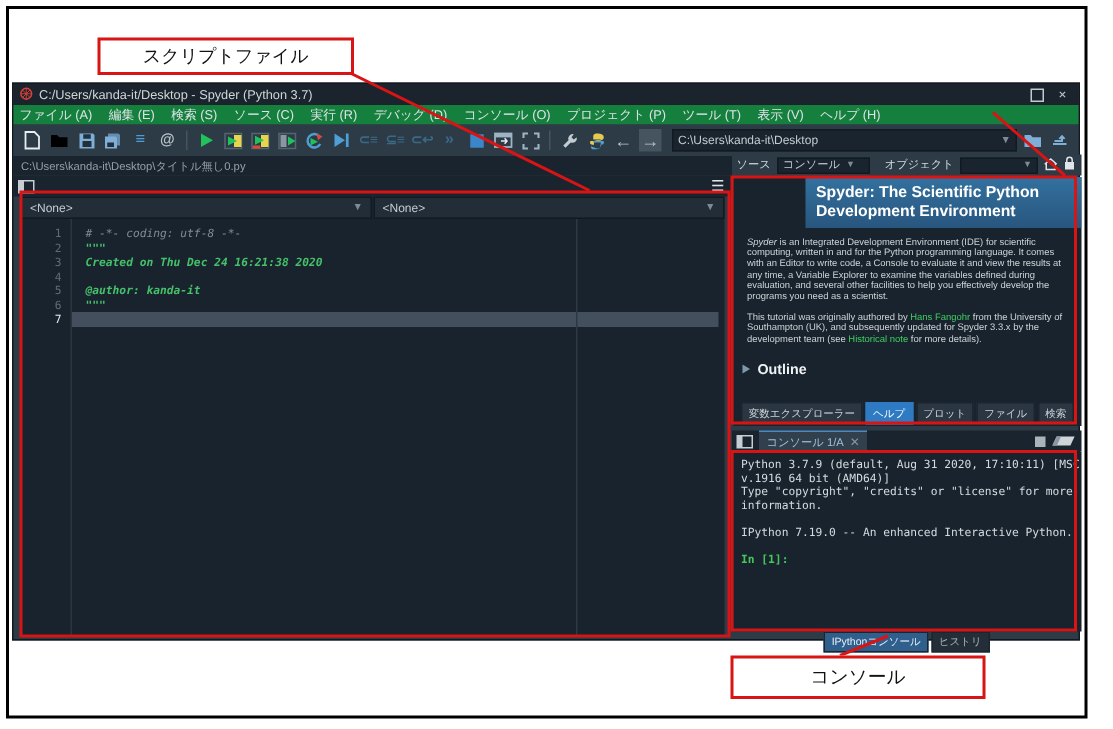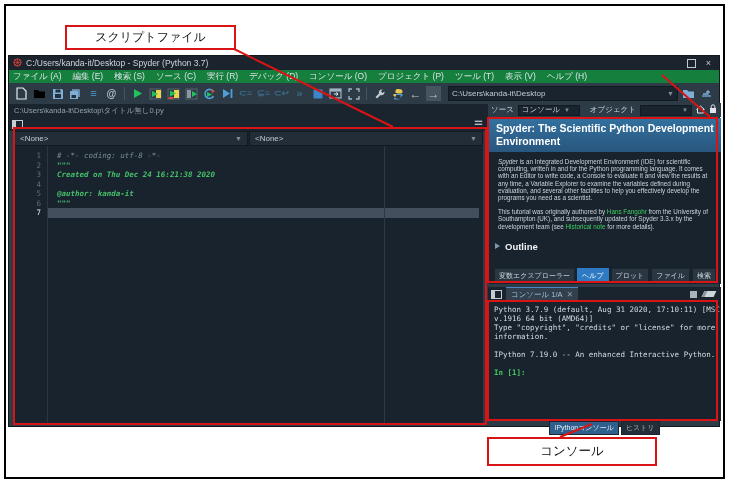--- a/index.html
+++ b/index.html
@@ -47,21 +47,21 @@
   .tok-doc{color:#45c06a;font-style:italic;font-weight:bold;}
   #curline{position:absolute;left:0px;right:4px;top:77px;height:9.5px;background:#434f5c;}
   #cursor{position:absolute;left:9px;top:0.5px;width:1.5px;height:8.5px;background:#f2f5f7;}
   #colguide{position:absolute;left:370px;top:15px;bottom:0;width:1px;background:#2c3945;}
 
   
   #opt-row{left:479px;top:47px;width:233px;height:14px;background:#2c3b46;display:flex;align-items:center;gap:4px;padding:0 3px;box-sizing:border-box;color:#d5dbe0;font-size:7.5px;}
   .mini-combo{background:#1a242e;border:1px solid #121a21;height:11px;display:flex;align-items:center;padding:0 3px;color:#c3ccd2;box-sizing:border-box;}
   .mini-combo .caret{margin-left:4px;color:#7d8b95;font-size:6px;}
   #help-panel{left:480px;top:62px;width:232px;height:166px;background:#19232d;overflow:hidden;}
-  #help-header{background:linear-gradient(#33719f,#28567e);color:#fff;font-size:10.5px;font-weight:bold;padding:4px 7px 5px 7px;line-height:12.5px;}
+  #help-header{background:linear-gradient(#33719f,#28567e);color:#fff;font-size:10.5px;font-weight:bold;padding:4px 7px 5px 7px;line-height:12.5px;margin-left:48px;}
   #help-body{color:#ccd3d8;font-size:6.3px;line-height:7.2px;padding:6px 9px 0 9px;}
   #help-body p{margin:0 0 7px 0;}
   .hlink{color:#3ecf63;}
   .italic{font-style:italic;}
   #outline-row{display:flex;align-items:center;gap:5px;color:#f0f3f5;font-size:9.5px;font-weight:bold;padding:4px 0 0 6px;}
   .tri{width:0;height:0;border-left:5px solid #7e99ad;border-top:3.5px solid transparent;border-bottom:3.5px solid transparent;}
   #help-tabs{position:absolute;left:480px;top:213px;width:232px;height:13px;display:flex;justify-content:center;gap:2px;align-items:center;}
   .htab{background:#2a3642;color:#cdd4d9;font-size:7px;padding:1.5px 4px;border:1px solid #1c252e;}
   .htab.sel{background:#2e7bc4;color:#fff;border-color:#2e7bc4;}
 

